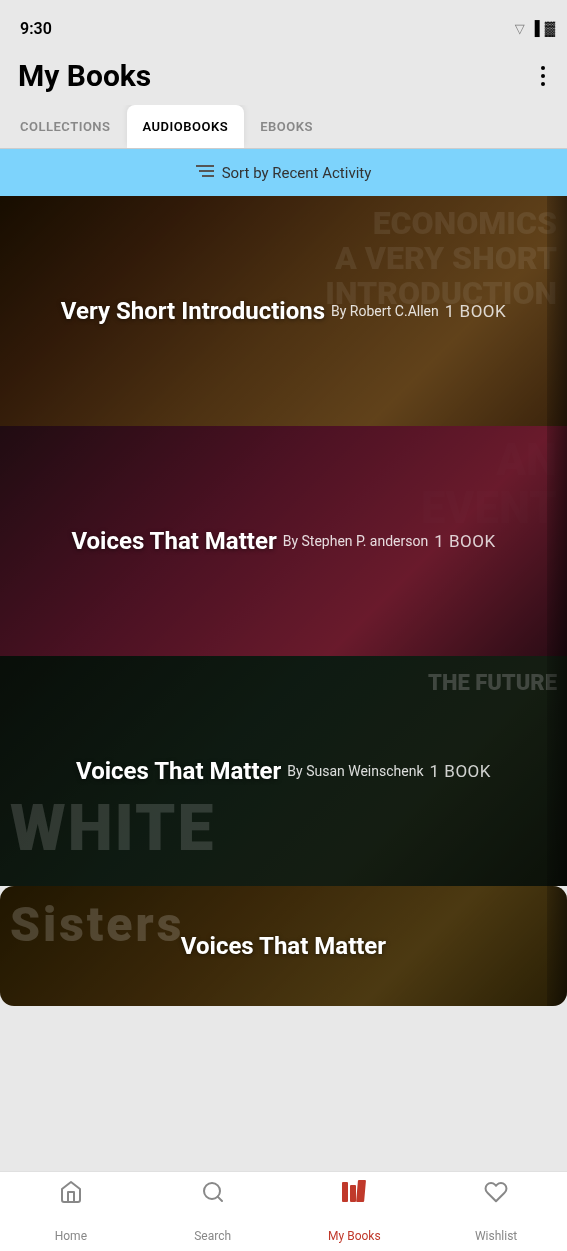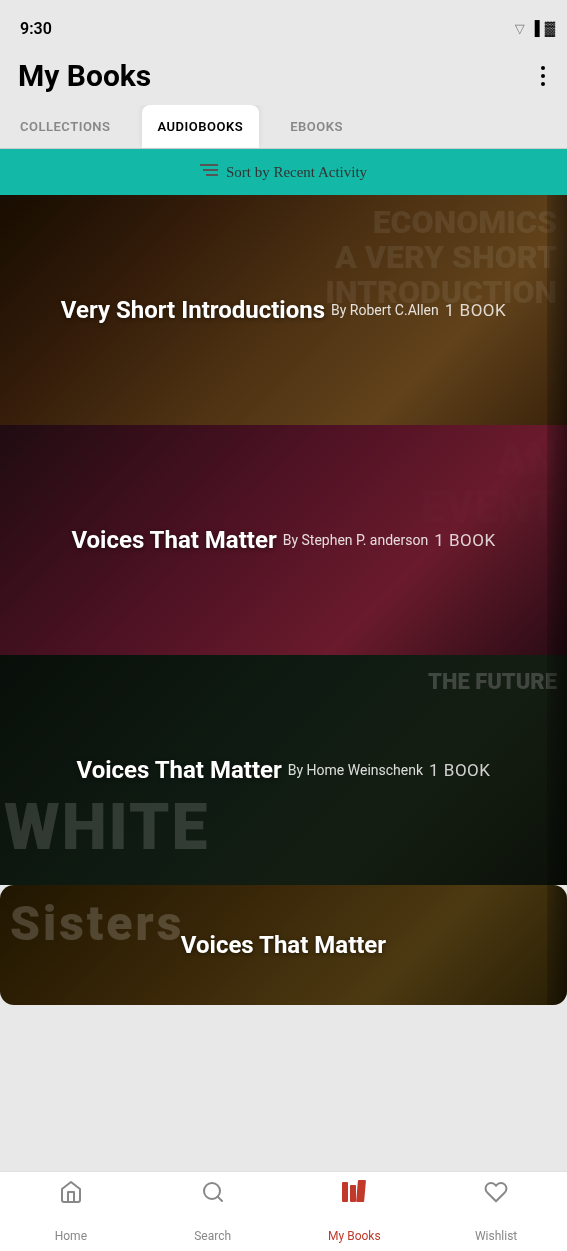--- a/index.html
+++ b/index.html
@@ -61,48 +61,46 @@
       background: #000;
     }
 
     
     .tabs-container {
       background: #e8e8e8;
       display: flex;
       overflow-x: auto;
       padding: 0 4px;
       border-bottom: 1px solid #ccc;
-      gap: 15px;
     }
     .tab {
       padding: 14px 16px;
       font-size: 13px;
       font-weight: 600;
       color: #888;
       white-space: nowrap;
       cursor: pointer;
       letter-spacing: 0.5px;
       flex-shrink: 0;
     }
     .tab.active {
       color: #000;
       background: #fff;
       border-radius: 8px 8px 0 0;
       box-shadow: 0 -2px 6px rgba(0,0,0,0.08);
     }
 
     
     .sort-bar {
-      background: #14b8a6;
+      background: #7dd3fc;
       display: flex;
       align-items: center;
       justify-content: center;
       gap: 8px;
       padding: 14px 0;
-      font-family: Liberation Serif, serif;
     }
     .sort-icon {
       color: #555;
       font-size: 16px;
     }
     .sort-label {
       font-size: 15px;
       color: #333;
     }
 
@@ -290,25 +288,25 @@
       <div class="book-card-text-overlay">
         <span class="book-card-title">Voices That Matter</span>
         <span class="book-card-author">By Stephen P. anderson</span>
         <span class="book-card-count">1 BOOK</span>
       </div>
     </div>
 
     <div class="book-card">
       <div class="book-card-bg voice-bg-2" style="background: linear-gradient(135deg, #101a10 0%, #1a3020 40%, #253520 70%, #151f10 100%);"></div>
       <div class="econ-text-bg" style="font-size:22px; top:15px; right:10px; opacity:0.3; color:#aaa;">THE FUTURE</div>
-      <div style="position:absolute; bottom:20px; left:4px; font-size:64px; font-weight:900; color:rgba(255,255,255,0.15); letter-spacing:2px;">WHITE</div>
+      <div style="position:absolute; bottom:20px; left:10px; font-size:64px; font-weight:900; color:rgba(255,255,255,0.15); letter-spacing:2px;">WHITE</div>
       <div class="spine-decor"></div>
       <div class="book-card-text-overlay">
         <span class="book-card-title">Voices That Matter</span>
-        <span class="book-card-author">By Home Weinschenk</span>
+        <span class="book-card-author">By Susan Weinschenk</span>
         <span class="book-card-count">1 BOOK</span>
       </div>
     </div>
 
     <div class="book-card" style="height: 120px; overflow:hidden;border-radius:14px;">
       <div class="book-card-bg" style="background: linear-gradient(135deg, #3a2800 0%, #6a4810 40%, #8a6820 70%, #4a3808 100%);"></div>
       <div style="position:absolute; top:10px; left:10px; font-size:48px; font-weight:900; color:rgba(255,255,255,0.18); letter-spacing:3px;">Sisters</div>
       <div class="spine-decor"></div>
       <div class="book-card-text-overlay">
         <span class="book-card-title">Voices That Matter</span>

